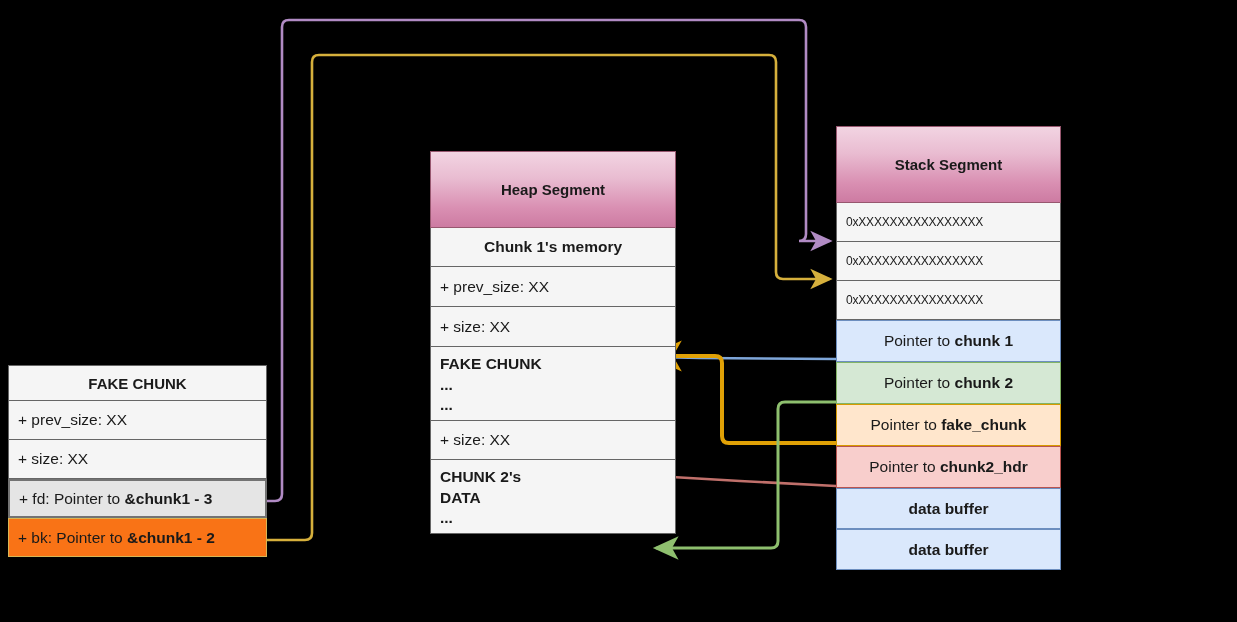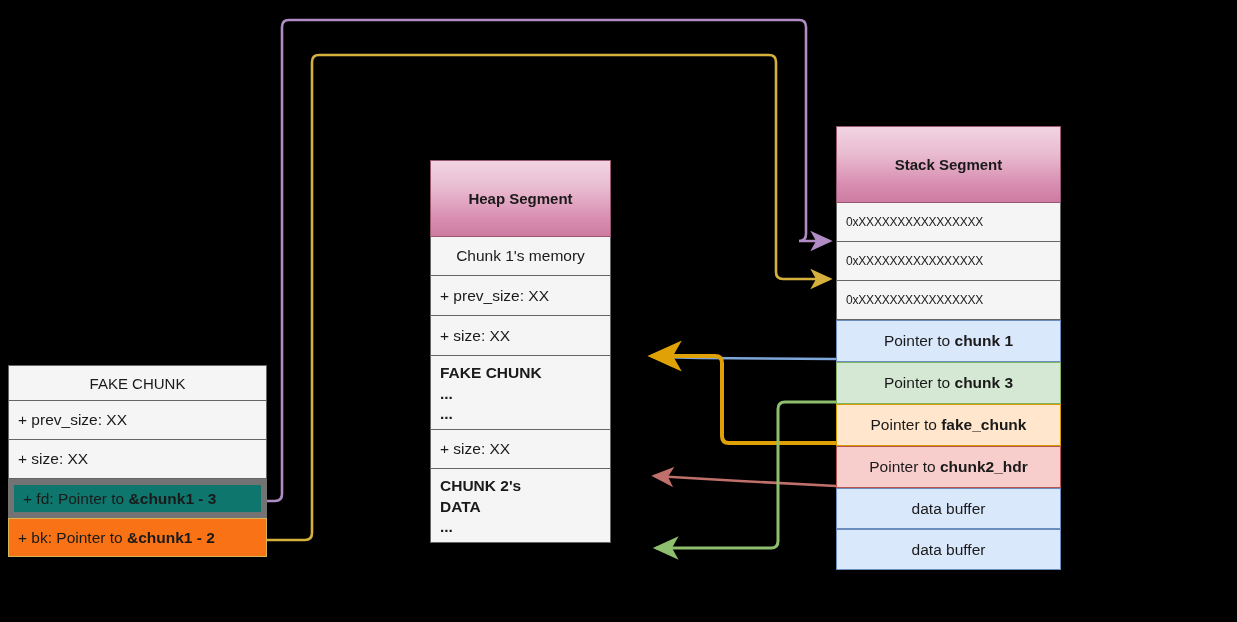--- a/index.html
+++ b/index.html
@@ -25,26 +25,26 @@
     background:#f5f5f5;
     color:#1a1a1a;
     font-size:15.5px;
     display:flex;
     align-items:center;
     padding:0 9px;
     overflow:hidden;
     white-space:pre;
   }
   .row.first{border-top:1px solid #666666;}
-  .row.center{justify-content:center;text-align:left;font-weight:normal;}
+  .row.center{justify-content:center;text-align:left;font-weight:bold;}
   .row.ml{justify-content:flex-start;}
   .row.multi{display:block;padding-top:7px;line-height:1.33;white-space:pre-line;font-weight:bold;}
   .row.plain{font-weight:normal;}
 
-  .c-purple{background:#0f766e;border:6px solid #737373;}
+  .c-purple{background:#e5e5e5;border:2px solid #737373;}
   .c-yellow{background:#f97316;border:1px solid #d6b656;}
   .c-blue{background:#dae8fc;border:1px solid #6c8ebf;}
   .c-green{background:#d5e8d4;border:1px solid #82b366;}
   .c-orange{background:#ffe6cc;border:1px solid #d79b00;}
   .c-red{background:#f8cecc;border:1px solid #b85450;}
 
   .row b{font-weight:bold;}
   .mono-addr{font-size:12px;letter-spacing:-0.2px;}
 </style>
 </head>
@@ -102,21 +102,21 @@
 
     <div class="row plain ml c-purple" style="height:39px;">
       <span>+ fd: Pointer to </span><b>&amp;chunk1 - 3</b>
     </div>
 
     <div class="row plain ml c-yellow" style="height:39px;">
       <span>+ bk: Pointer to </span><b>&amp;chunk1 - 2</b>
     </div>
   </div>
 
-  <div class="box" style="left:430px;top:160px;width:181px;border-radius:15px;">
+  <div class="box" style="left:430px;top:151px;width:246px;border-radius:15px;">
     <div class="seg-head" style="height:77px;">Heap Segment</div>
 
     <div class="row center" style="height:39px;">
       <span>Chunk 1's memory</span>
     </div>
 
     <div class="row plain ml" style="height:40px;">
       <span>+ prev_size: XX</span>
     </div>
 
@@ -152,21 +152,21 @@
 
     <div class="row plain ml mono-addr" style="height:39px;">
       <span>0xXXXXXXXXXXXXXXXX</span>
     </div>
 
     <div class="row plain c-blue" style="height:42px;justify-content:center;">
       <span>Pointer to </span><b>chunk 1</b>
     </div>
 
     <div class="row plain c-green" style="height:42px;justify-content:center;">
-      <span>Pointer to </span><b>chunk 3</b>
+      <span>Pointer to </span><b>chunk 2</b>
     </div>
 
     <div class="row plain c-orange" style="height:42px;justify-content:center;">
       <span>Pointer to </span><b>fake_chunk</b>
     </div>
 
     <div class="row plain c-red" style="height:42px;justify-content:center;">
       <span>Pointer to </span><b>chunk2_hdr</b>
     </div>
 

